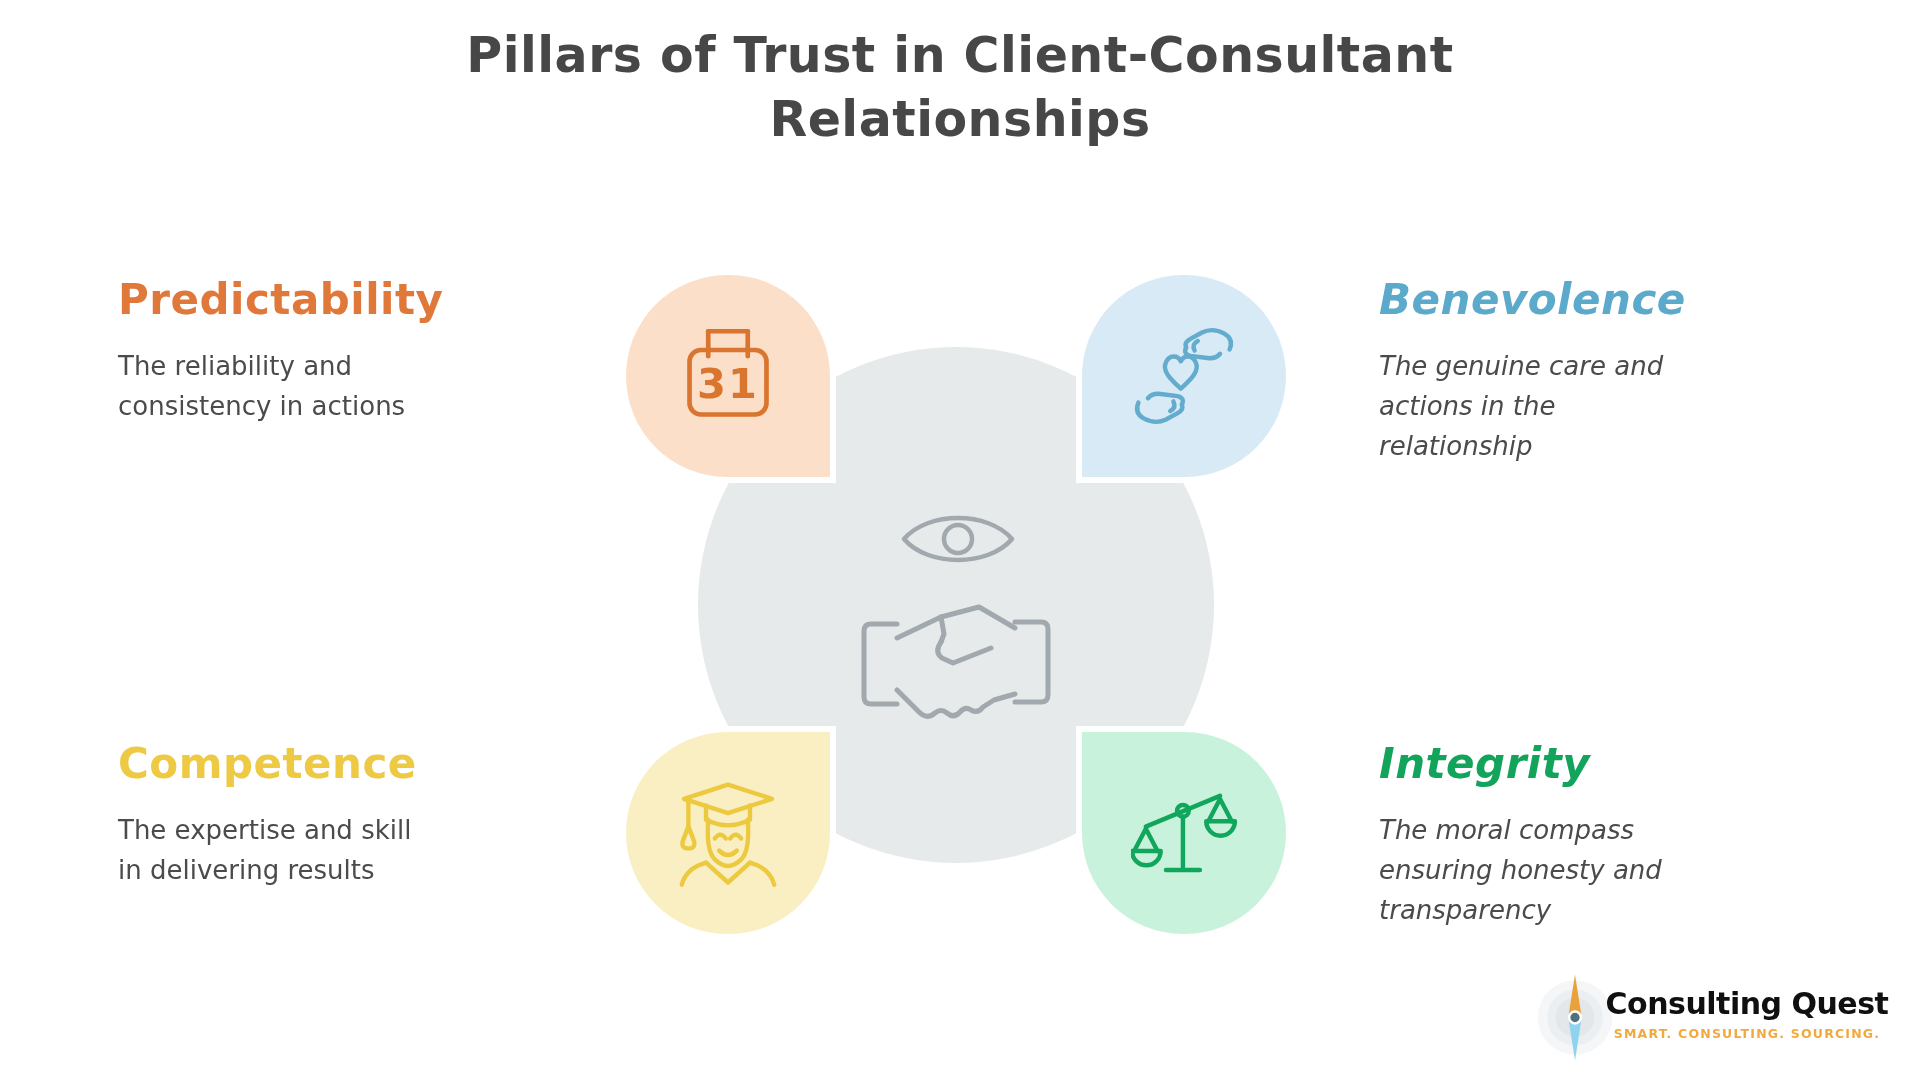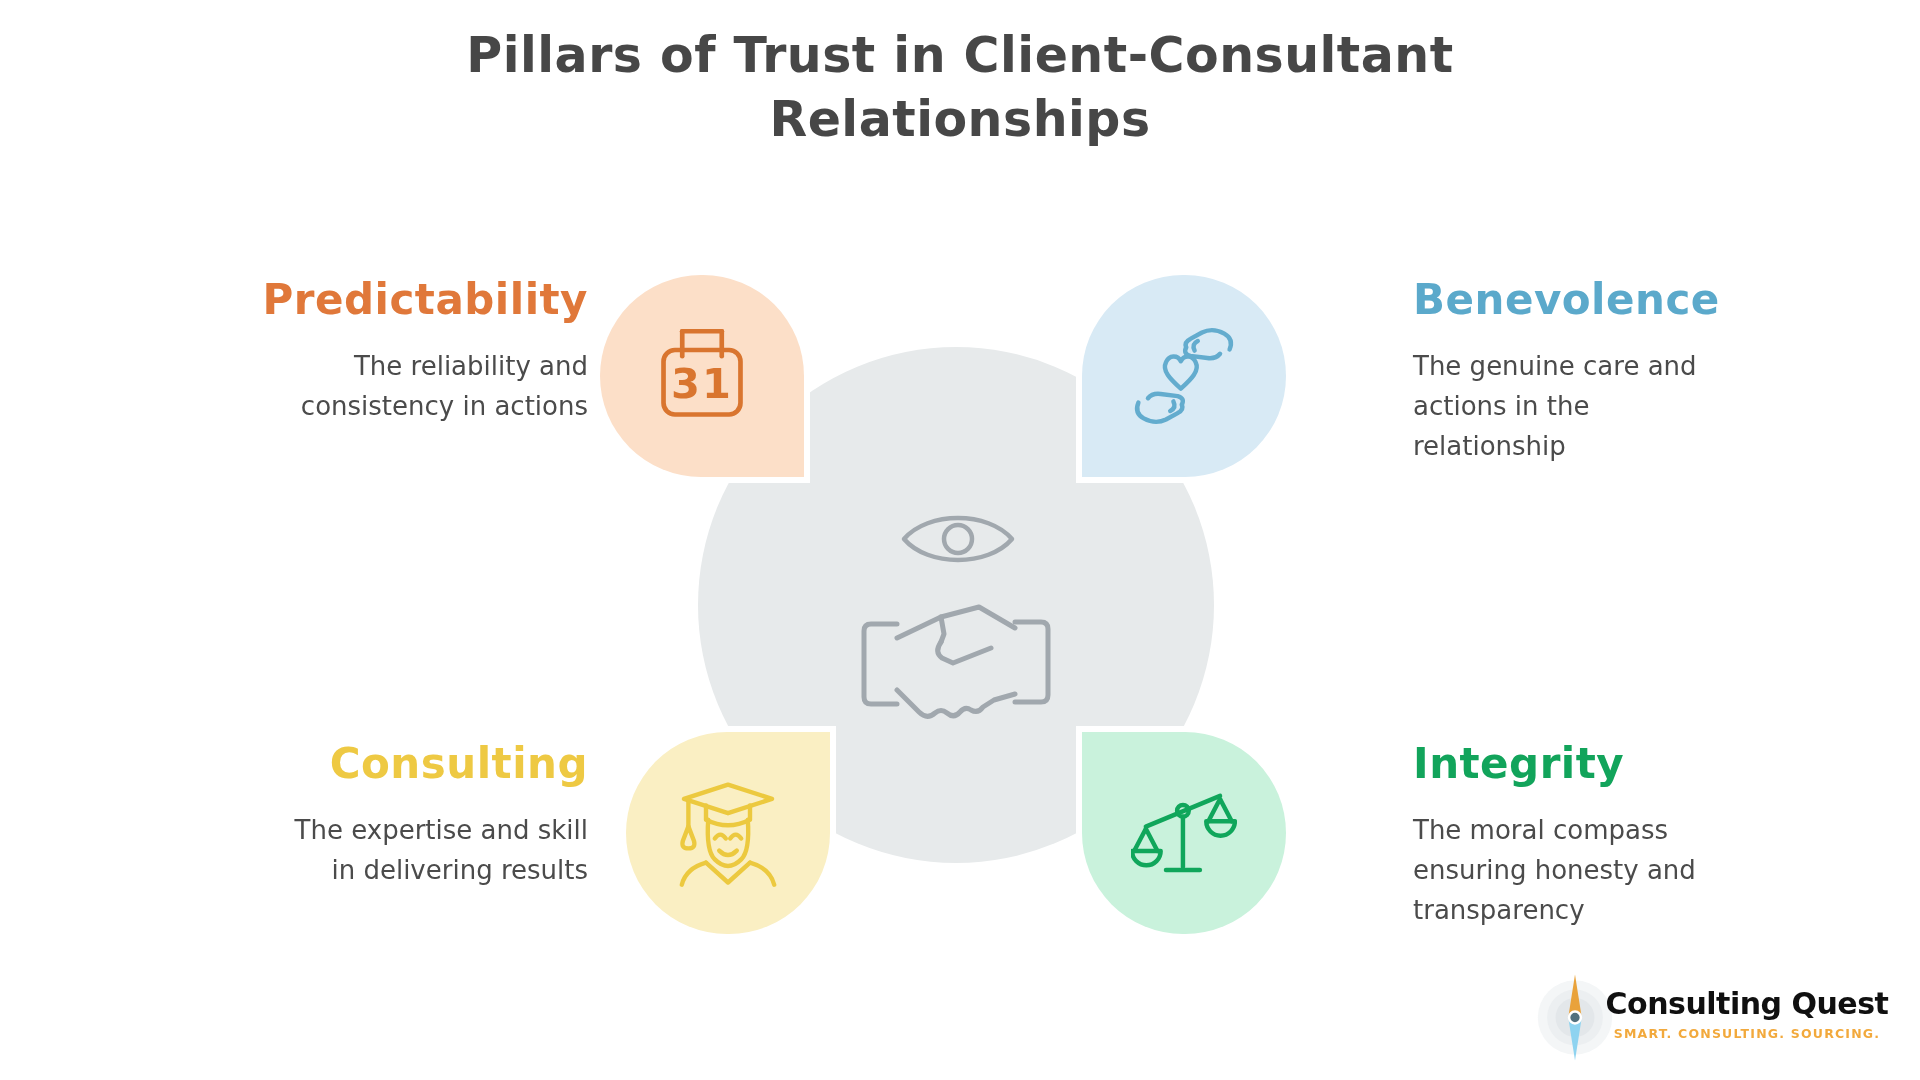--- a/index.html
+++ b/index.html
@@ -24,29 +24,29 @@
   .eye-wrap { position:absolute; left:898px; top:502px; width:120px; height:74px; }
   .handshake-wrap { position:absolute; left:851px; top:584px; width:210px; height:160px; }
 
   
   .blob {
     position:absolute; width:204px; height:202px;
     box-shadow:0 0 0 6px #ffffff;
     display:flex; align-items:center; justify-content:center;
     z-index:2;
   }
-  .blob-orange { left:600px; top:275px; background:#fcdfc8; border-radius:102px 102px 0 102px; }
+  .blob-orange { left:626px; top:275px; background:#fcdfc8; border-radius:102px 102px 0 102px; }
   .blob-blue   { left:1082px; top:275px; background:#d8eaf5; border-radius:102px 102px 102px 0; }
   .blob-yellow { left:626px; top:732px; background:#faefc3; border-radius:102px 0 102px 102px; }
   .blob-green  { left:1082px; top:732px; background:#c9f2dc; border-radius:0 102px 102px 102px; }
 
   
   .section { position:absolute; width:470px; }
-  .sec-leftcol  { right:1332px; text-align:right; }
-  .sec-rightcol { left:1413px; text-align:left; }
+  .sec-leftcol  { right:1332px; }
+  .sec-rightcol { left:1379px; text-align:left;font-style:italic; }
   .sec-toprow    { top:276px; }
   .sec-bottomrow { top:740px; }
   .section h2 {
     margin:0 0 22px 0; font-size:42px; font-weight:bold; letter-spacing:.5px; line-height:1.15;
   }
   .sec-predictability h2 { color:#e0783a; }
   .sec-benevolence  h2 { color:#5ba9cb; }
   .sec-competence   h2 { color:#eec943; }
   .sec-integrity    h2 { color:#12a45b; }
   .section .line { display:block; font-size:26px; line-height:40px; color:#4b4b4b; }
@@ -147,21 +147,21 @@
   </div>
 
   <div class="section sec-rightcol sec-toprow sec-benevolence">
     <h2>Benevolence</h2>
     <span class="line">The genuine care and</span>
     <span class="line">actions in the</span>
     <span class="line">relationship</span>
   </div>
 
   <div class="section sec-leftcol sec-bottomrow sec-competence">
-    <h2>Consulting</h2>
+    <h2>Competence</h2>
     <span class="line">The expertise and skill</span>
     <span class="line">in delivering results</span>
   </div>
 
   <div class="section sec-rightcol sec-bottomrow sec-integrity">
     <h2>Integrity</h2>
     <span class="line">The moral compass</span>
     <span class="line">ensuring honesty and</span>
     <span class="line">transparency</span>
   </div>

